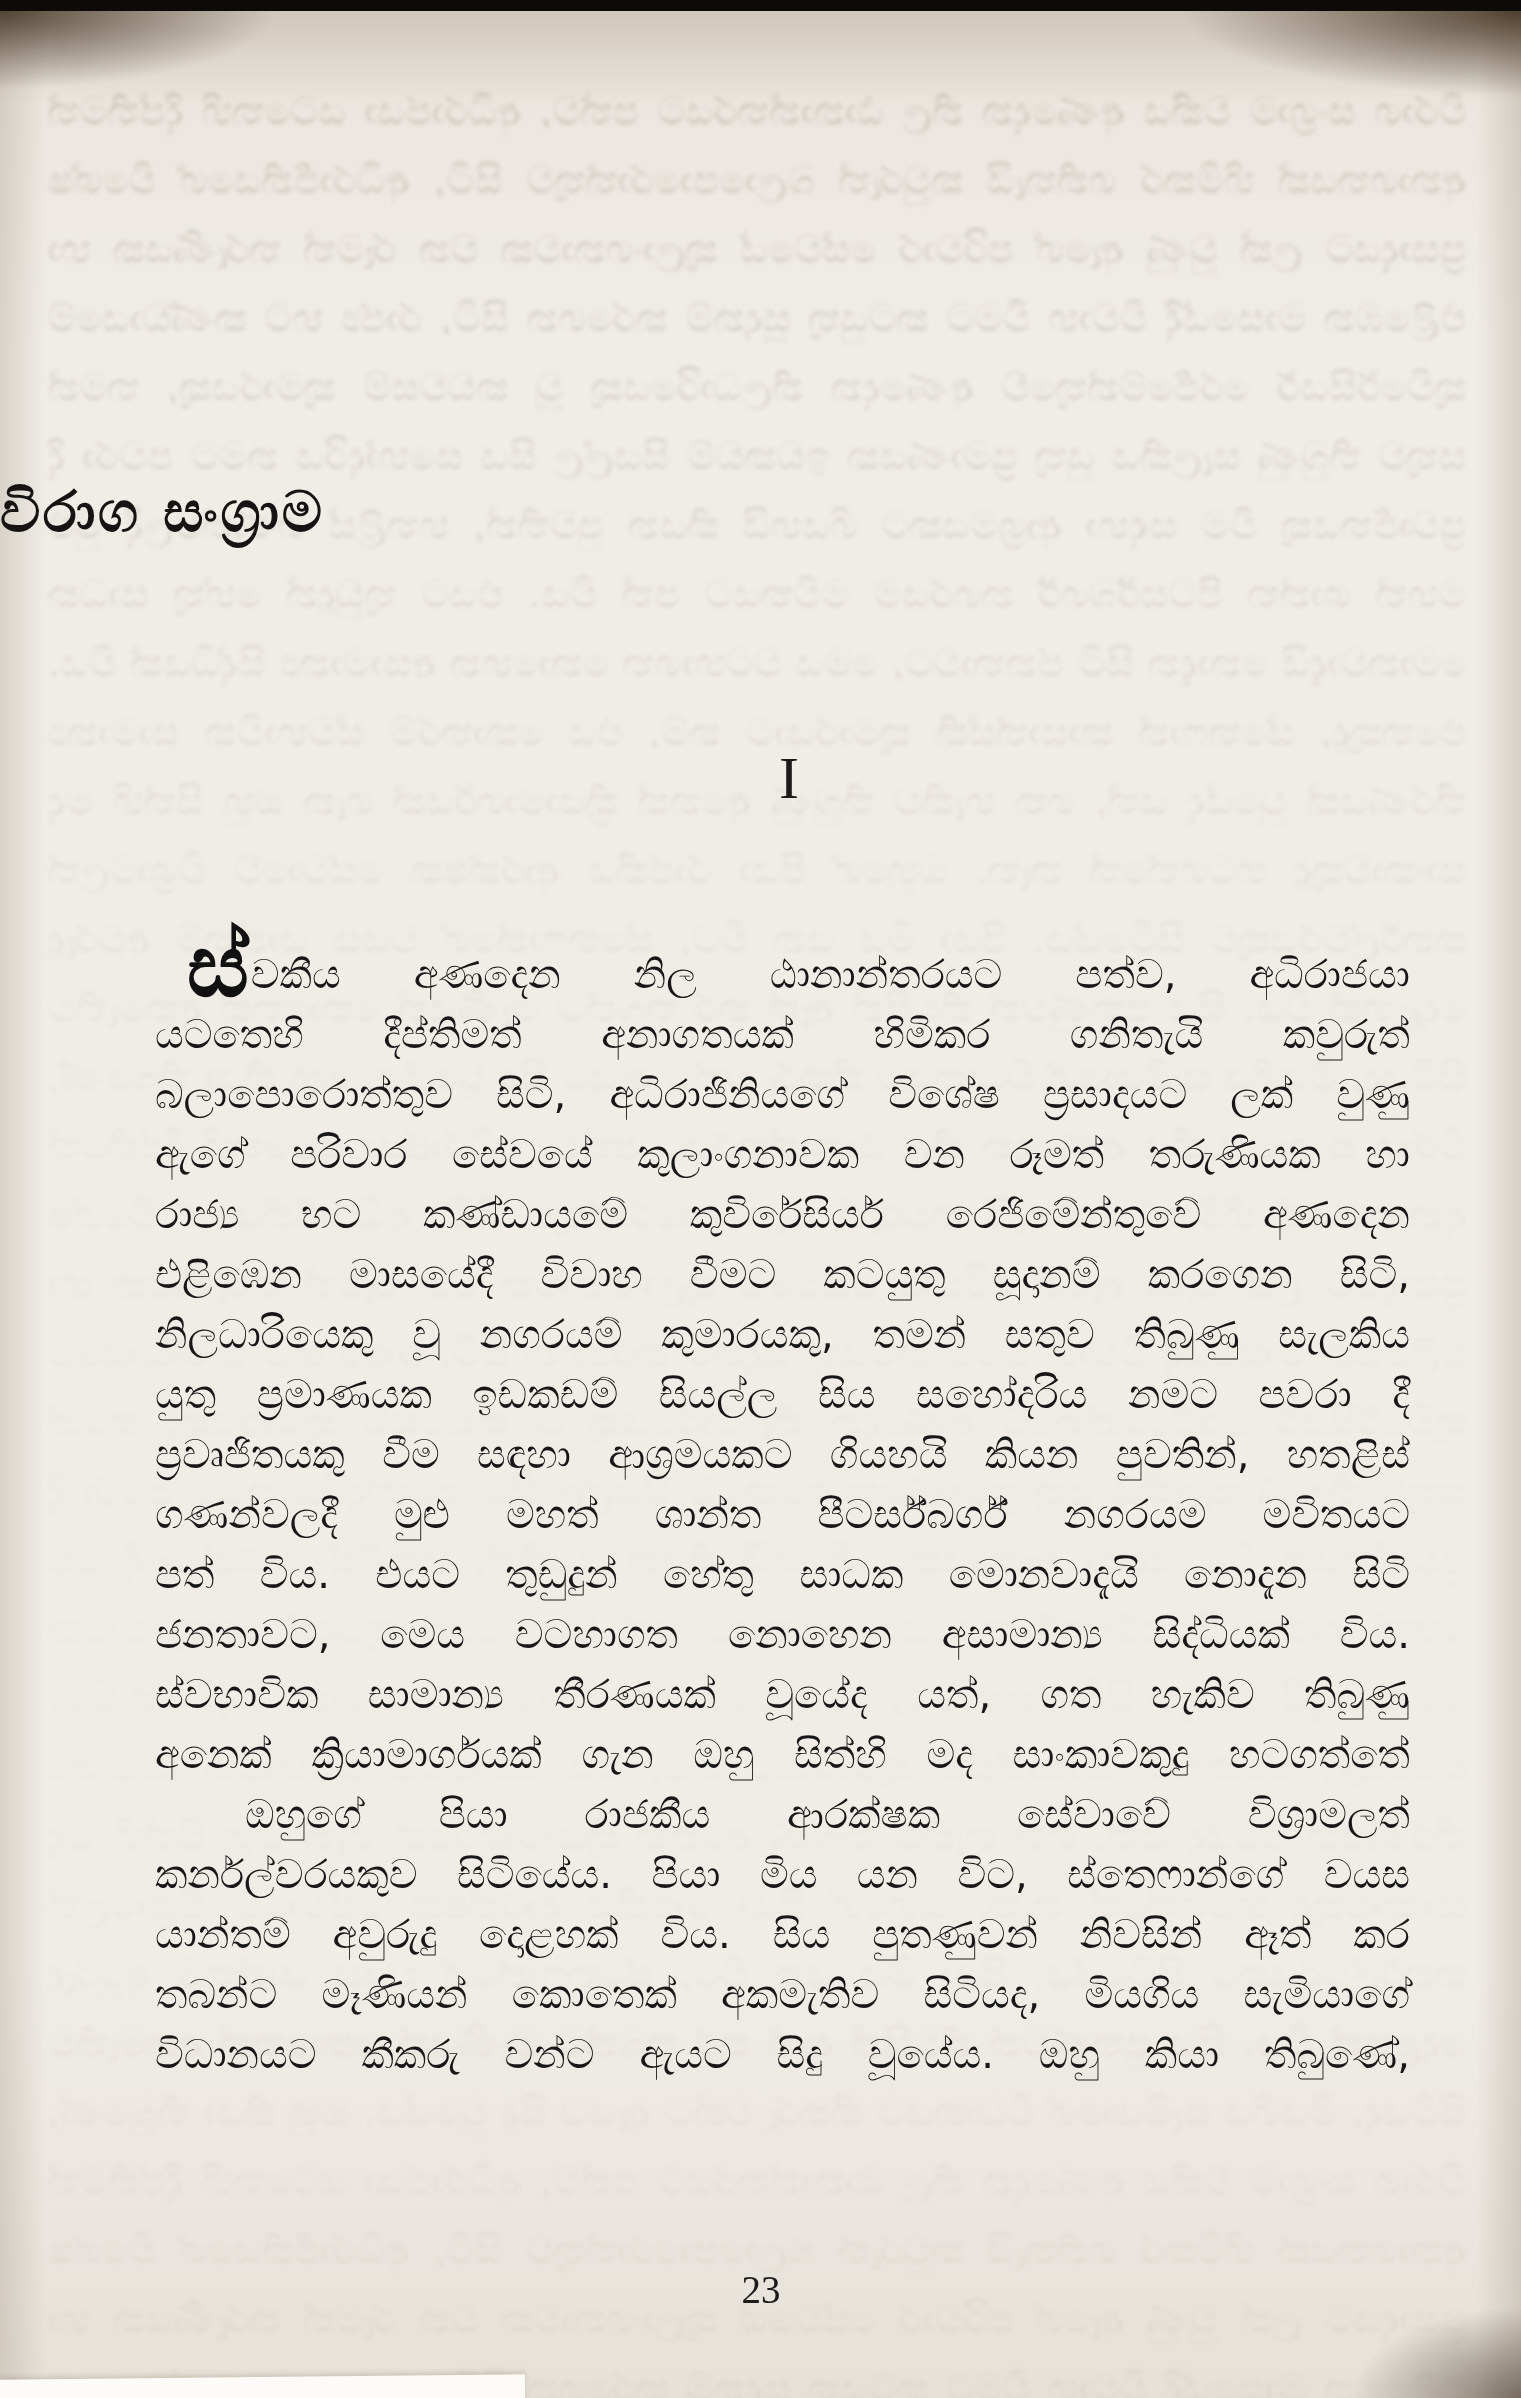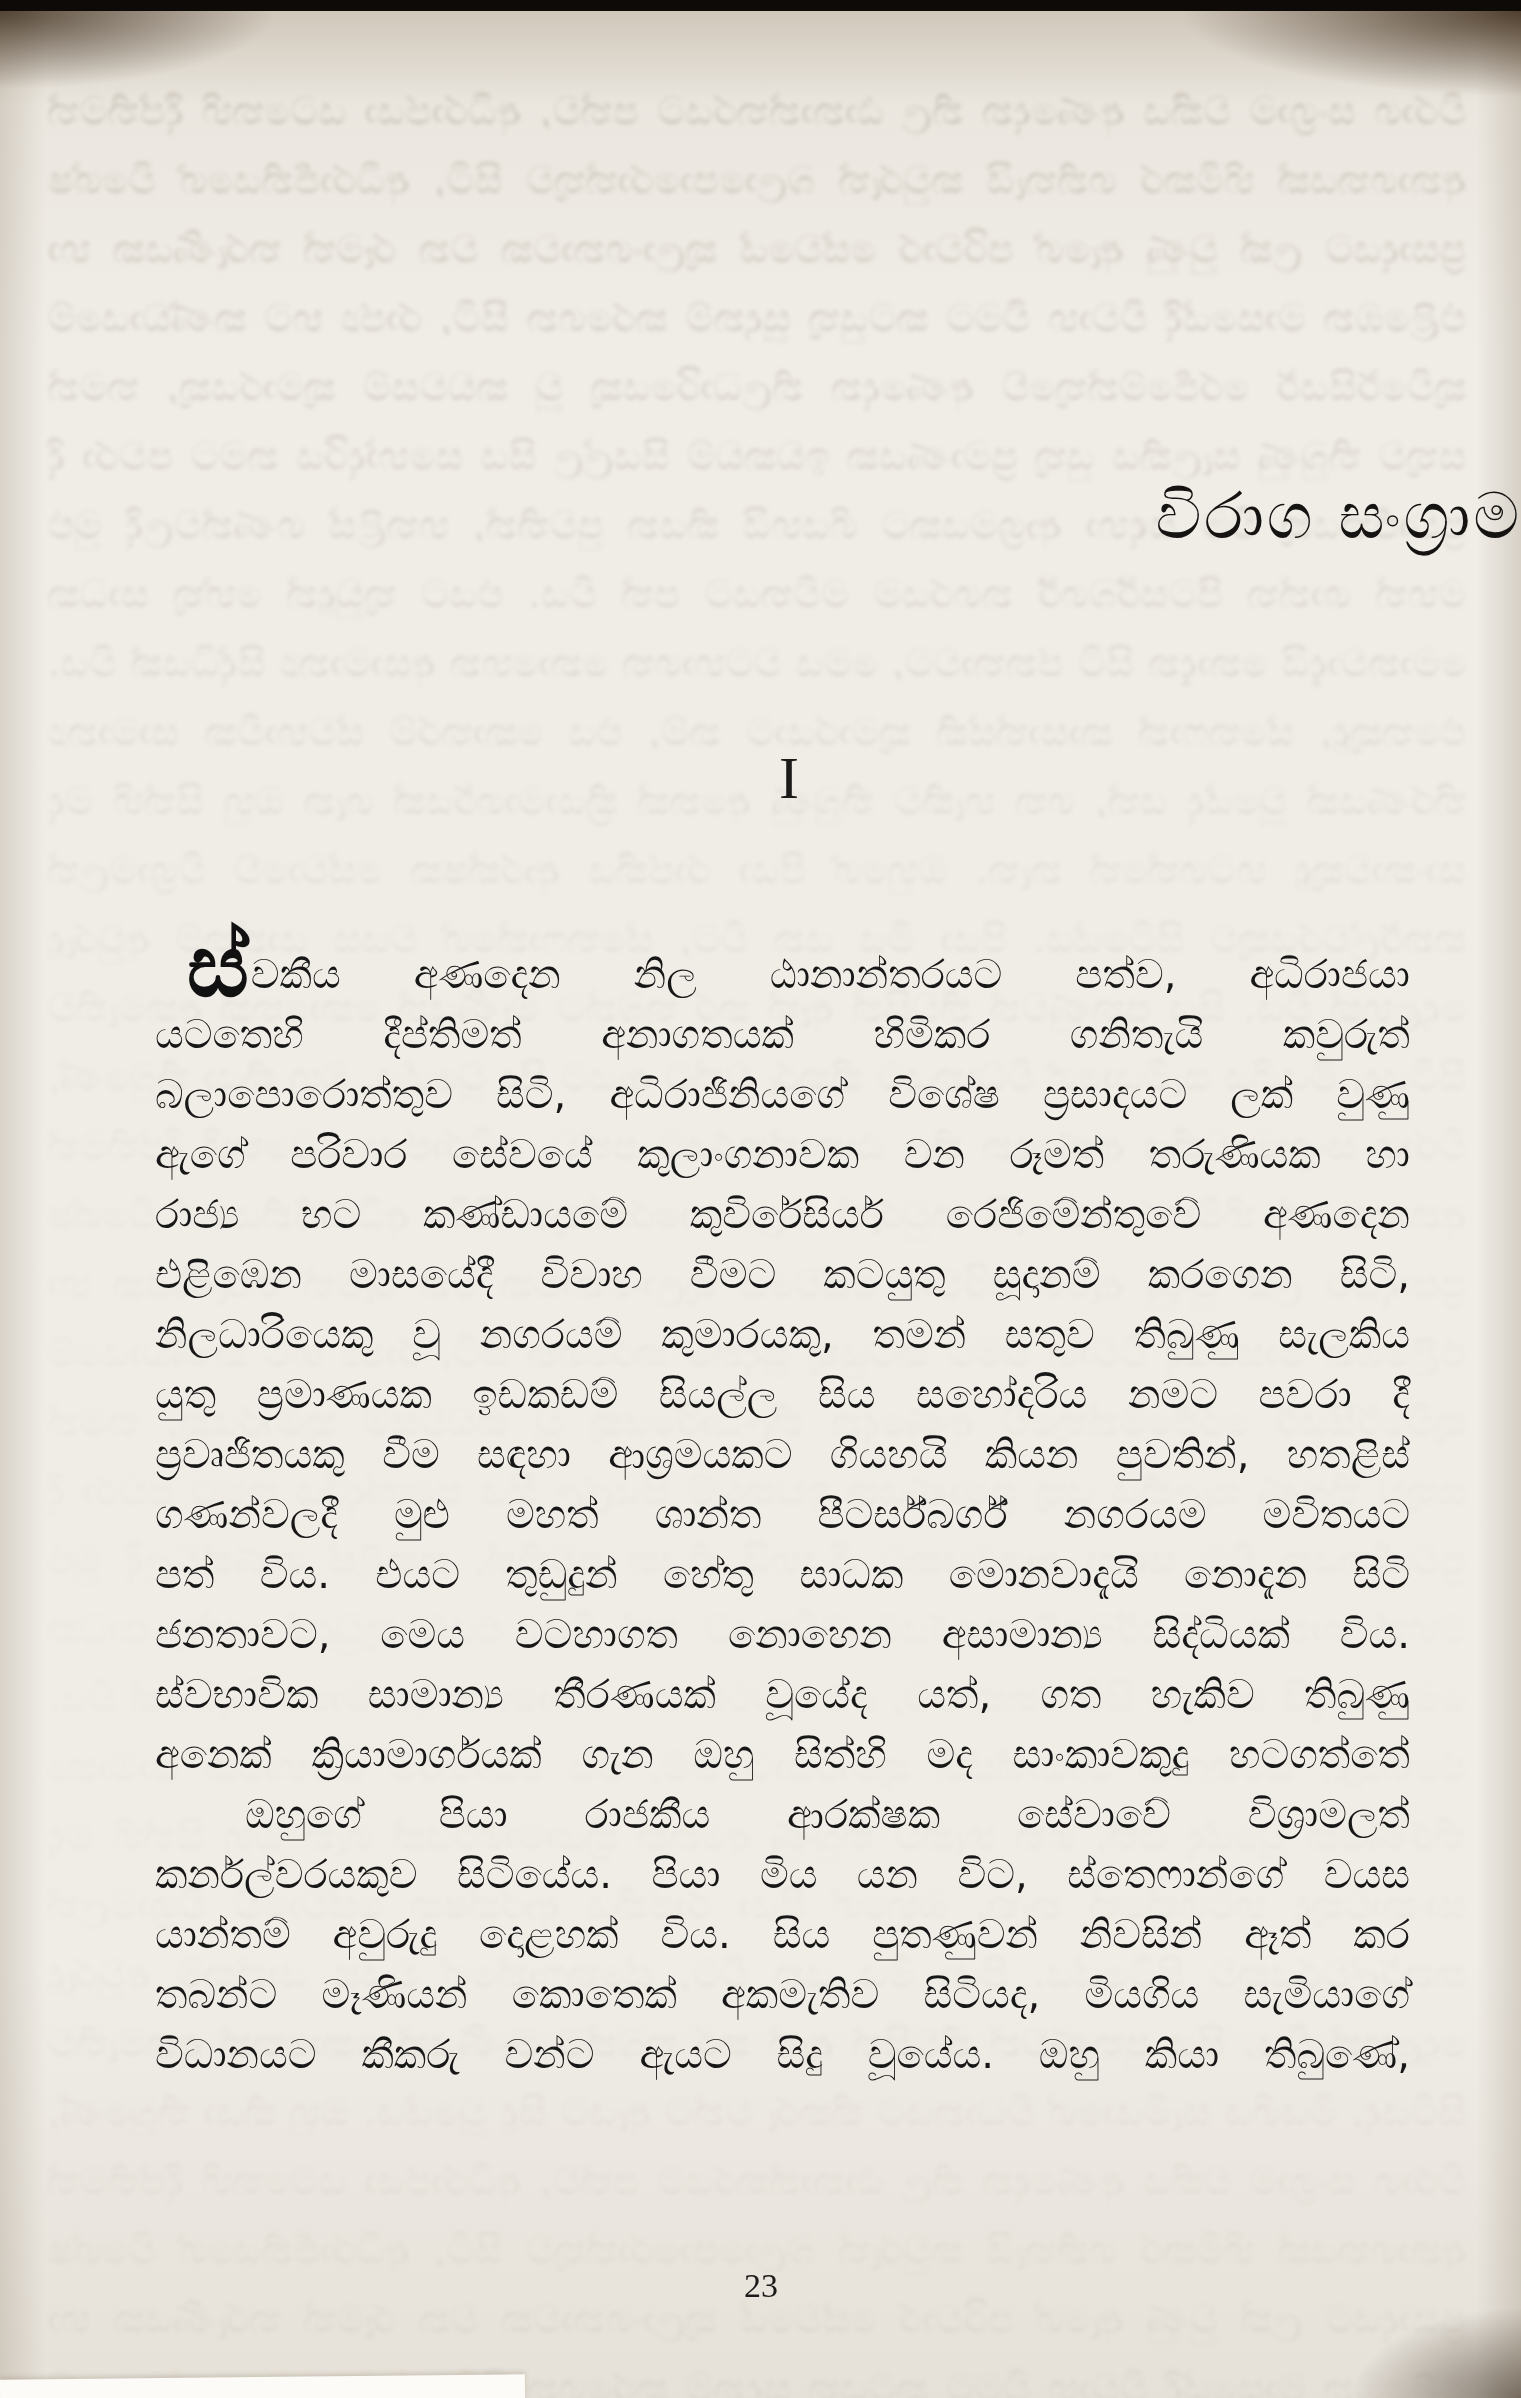--- a/index.html
+++ b/index.html
@@ -37,22 +37,22 @@
     letter-spacing:0.9px;
     text-align:justify;
     transform:scaleX(-1);
     filter:blur(1.9px);
     overflow:hidden;
     -webkit-mask-image:linear-gradient(180deg,rgba(0,0,0,.9) 0%,rgba(0,0,0,.55) 22%,rgba(0,0,0,.22) 45%,rgba(0,0,0,.12) 70%,rgba(0,0,0,.3) 100%);
     mask-image:linear-gradient(180deg,rgba(0,0,0,.9) 0%,rgba(0,0,0,.55) 22%,rgba(0,0,0,.22) 45%,rgba(0,0,0,.12) 70%,rgba(0,0,0,.3) 100%);
   }
   .title{
     position:absolute;left:0;right:0;top:468px;
-    text-align:right;
-    font-size:64px;font-weight:400;
+    text-align:left;
+    font-size:56px;font-weight:700;
     letter-spacing:2.8px;
     color:#151413;
   }
   .chapter{
     position:absolute;left:56px;right:0;top:733px;
     text-align:center;
     font-family:"Liberation Serif","DejaVu Serif",serif;
     font-size:60px;font-weight:500;
     color:#1c1b1a;
   }
@@ -74,21 +74,21 @@
   .dropcap{
     font-size:86px;font-weight:700;
     line-height:0;vertical-align:-7.5px;
     letter-spacing:0;margin-right:1.9px;
     color:#111;
   }
   .pagenum{
     position:absolute;left:0;right:0;top:2256px;
     text-align:center;
     font-family:"Liberation Serif","DejaVu Serif",serif;
-    font-size:34px;color:#1c1b1a;
+    font-size:39px;color:#1c1b1a;
   }
 </style>
 </head>
 <body>
 
 <div id="screen">
   <div class="page">
     <div class="bleed">විරාග සංග්‍රාම වකීය අණදෙන නිල ඨානාන්තරයට පත්ව, අධිරාජයා යටතෙහි දීප්තිමත් අනාගතයක් හිමිකර ගනිතැයි කවුරුත් බලාපොරොත්තුව සිටි, අධිරාජිනියගේ විශේෂ ප්‍රසාදයට ලක් වුණු ඇගේ පරිවාර සේවයේ කුලාංගනාවක වන රූමත් තරුණියක හා එළිඹෙන මාසයේදී විවාහ වීමට කටයුතු සූදානම් කරගෙන සිටි, රාජ්‍ය භට කණ්ඩායමේ කුවිරේසියර් රෙජිමේන්තුවේ අණදෙන නිලධාරියෙකු වූ කඩවසම් කුමාරයකු, තමන් සතුව තිබුණු සැලකිය යුතු ප්‍රමාණයක ඉඩකඩම් සියල්ල සිය සහෝදරිය නමට පවරා දී ප්‍රවෘජිතයකු වීම සඳහා ආශ්‍රමයකට ගියහයි කියන පුවතින්, හතළිස් ගණන්වලදී මුළු මහත් ශාන්ත පීටර්ස්බර්ග් නගරයම මවිතයට පත් විය. එයට තුඩුදුන් හේතු සාධක මොනවාදැයි නොදැන සිටි ජනතාවට, මෙය වටහාගත නොහෙන අසාමාන්‍ය සිද්ධියක් විය. එතෙකුදු, ස්තෙෆාන් කාසාත්ස්කි කුමාරයාට නම්, එය කොතරම් ස්වභාවික සාමාන්‍ය තීරණයක් වූයේද යත්, ගත හැකිව තිබුණු අනෙක් ක්‍රියාමාර්ගයක් ගැන ඔහු සිත්හි මද සාංකාවකුදු හටගත්තේ නැත. ඔහුගේ පියා රාජකීය ආරක්ෂක සේවාවේ විශ්‍රාමලත් කර්නල්වරයකුව සිටියේය. පියා මිය යන විට, ස්තෙෆාන්ගේ වයස යාන්තම් අවුරුදු දොළහක් විය. සිය පුතණුවන් නිවසින් ඈත් කර තබන්ට මෑණියන් කොතෙක් අකමැතිව සිටියද, මියගිය සැමියාගේ විධානයට කීකරු වන්ට ඇයට සිදු වූයේය. ඔහු කියා තිබුණේ, විරාග සංග්‍රාම වකීය අණදෙන නිල ඨානාන්තරයට පත්ව, අධිරාජයා යටතෙහි දීප්තිමත් අනාගතයක් හිමිකර ගනිතැයි කවුරුත් බලාපොරොත්තුව සිටි, අධිරාජිනියගේ විශේෂ ප්‍රසාදයට ලක් වුණු ඇගේ පරිවාර සේවයේ කුලාංගනාවක වන රූමත් තරුණියක හා එළිඹෙන මාසයේදී විවාහ වීමට කටයුතු සූදානම් කරගෙන සිටි, රාජ්‍ය භට කණ්ඩායමේ කුවිරේසියර් රෙජිමේන්තුවේ අණදෙන නිලධාරියෙකු වූ කඩවසම් කුමාරයකු, තමන් සතුව තිබුණු සැලකිය යුතු ප්‍රමාණයක ඉඩකඩම් සියල්ල සිය සහෝදරිය නමට පවරා දී ප්‍රවෘජිතයකු වීම සඳහා ආශ්‍රමයකට ගියහයි කියන පුවතින්, හතළිස් ගණන්වලදී මුළු මහත් ශාන්ත පීටර්ස්බර්ග් නගරයම මවිතයට පත් විය. එයට තුඩුදුන් හේතු සාධක මොනවාදැයි නොදැන සිටි ජනතාවට, මෙය වටහාගත නොහෙන අසාමාන්‍ය සිද්ධියක් විය. එතෙකුදු, ස්තෙෆාන් කාසාත්ස්කි කුමාරයාට නම්, එය කොතරම් ස්වභාවික සාමාන්‍ය තීරණයක් වූයේද යත්, ගත හැකිව තිබුණු අනෙක් ක්‍රියාමාර්ගයක් ගැන ඔහු සිත්හි මද සාංකාවකුදු හටගත්තේ නැත. ඔහුගේ පියා රාජකීය ආරක්ෂක සේවාවේ විශ්‍රාමලත් කර්නල්වරයකුව සිටියේය. පියා මිය යන විට, ස්තෙෆාන්ගේ වයස යාන්තම් අවුරුදු දොළහක් විය. සිය පුතණුවන් නිවසින් ඈත් කර තබන්ට මෑණියන් කොතෙක් අකමැතිව සිටියද, මියගිය සැමියාගේ විධානයට කීකරු වන්ට ඇයට සිදු වූයේය. ඔහු කියා තිබුණේ, විරාග සංග්‍රාම වකීය අණදෙන නිල ඨානාන්තරයට පත්ව, අධිරාජයා යටතෙහි දීප්තිමත් අනාගතයක් හිමිකර ගනිතැයි කවුරුත් බලාපොරොත්තුව සිටි, අධිරාජිනියගේ විශේෂ ප්‍රසාදයට ලක් වුණු ඇගේ පරිවාර සේවයේ කුලාංගනාවක වන රූමත් තරුණියක හා එළිඹෙන මාසයේදී විවාහ වීමට කටයුතු සූදානම් කරගෙන සිටි, රාජ්‍ය භට කණ්ඩායමේ කුවිරේසියර් රෙජිමේන්තුවේ අණදෙන නිලධාරියෙකු වූ කඩවසම් කුමාරයකු, තමන් සතුව තිබුණු සැලකිය යුතු ප්‍රමාණයක ඉඩකඩම් සියල්ල සිය සහෝදරිය නමට පවරා දී ප්‍රවෘජිතයකු වීම සඳහා ආශ්‍රමයකට ගියහයි කියන පුවතින්, හතළිස් ගණන්වලදී මුළු මහත් ශාන්ත පීටර්ස්බර්ග් නගරයම මවිතයට පත් විය. එයට තුඩුදුන් හේතු සාධක මොනවාදැයි නොදැන සිටි ජනතාවට, මෙය වටහාගත නොහෙන අසාමාන්‍ය සිද්ධියක් විය. එතෙකුදු, ස්තෙෆාන් කාසාත්ස්කි කුමාරයාට නම්, එය කොතරම් ස්වභාවික සාමාන්‍ය තීරණයක් වූයේද යත්, ගත හැකිව තිබුණු අනෙක් ක්‍රියාමාර්ගයක් ගැන ඔහු සිත්හි මද සාංකාවකුදු හටගත්තේ නැත. ඔහුගේ පියා රාජකීය ආරක්ෂක සේවාවේ විශ්‍රාමලත් කර්නල්වරයකුව සිටියේය. පියා මිය යන විට, ස්තෙෆාන්ගේ වයස යාන්තම් අවුරුදු දොළහක් විය. සිය පුතණුවන් නිවසින් ඈත් කර තබන්ට මෑණියන් කොතෙක් අකමැතිව සිටියද, මියගිය සැමියාගේ විධානයට කීකරු වන්ට ඇයට සිදු වූයේය. ඔහු කියා තිබුණේ, </div>
 
     <div class="title">විරාග සංග්‍රාම</div>

